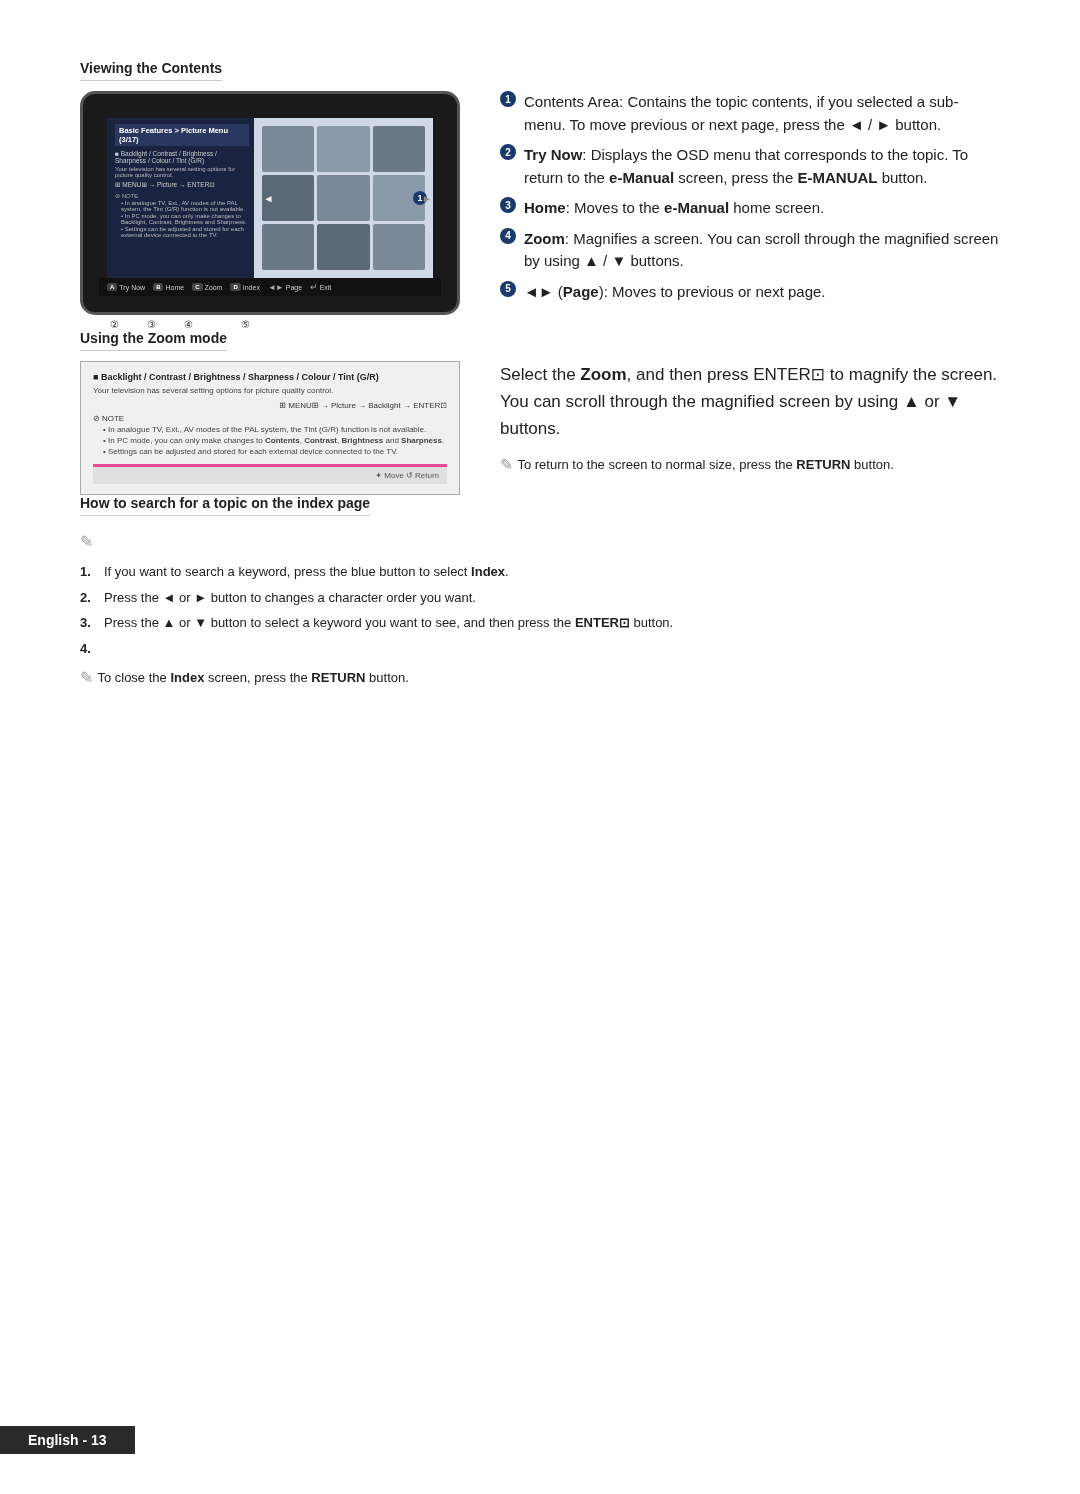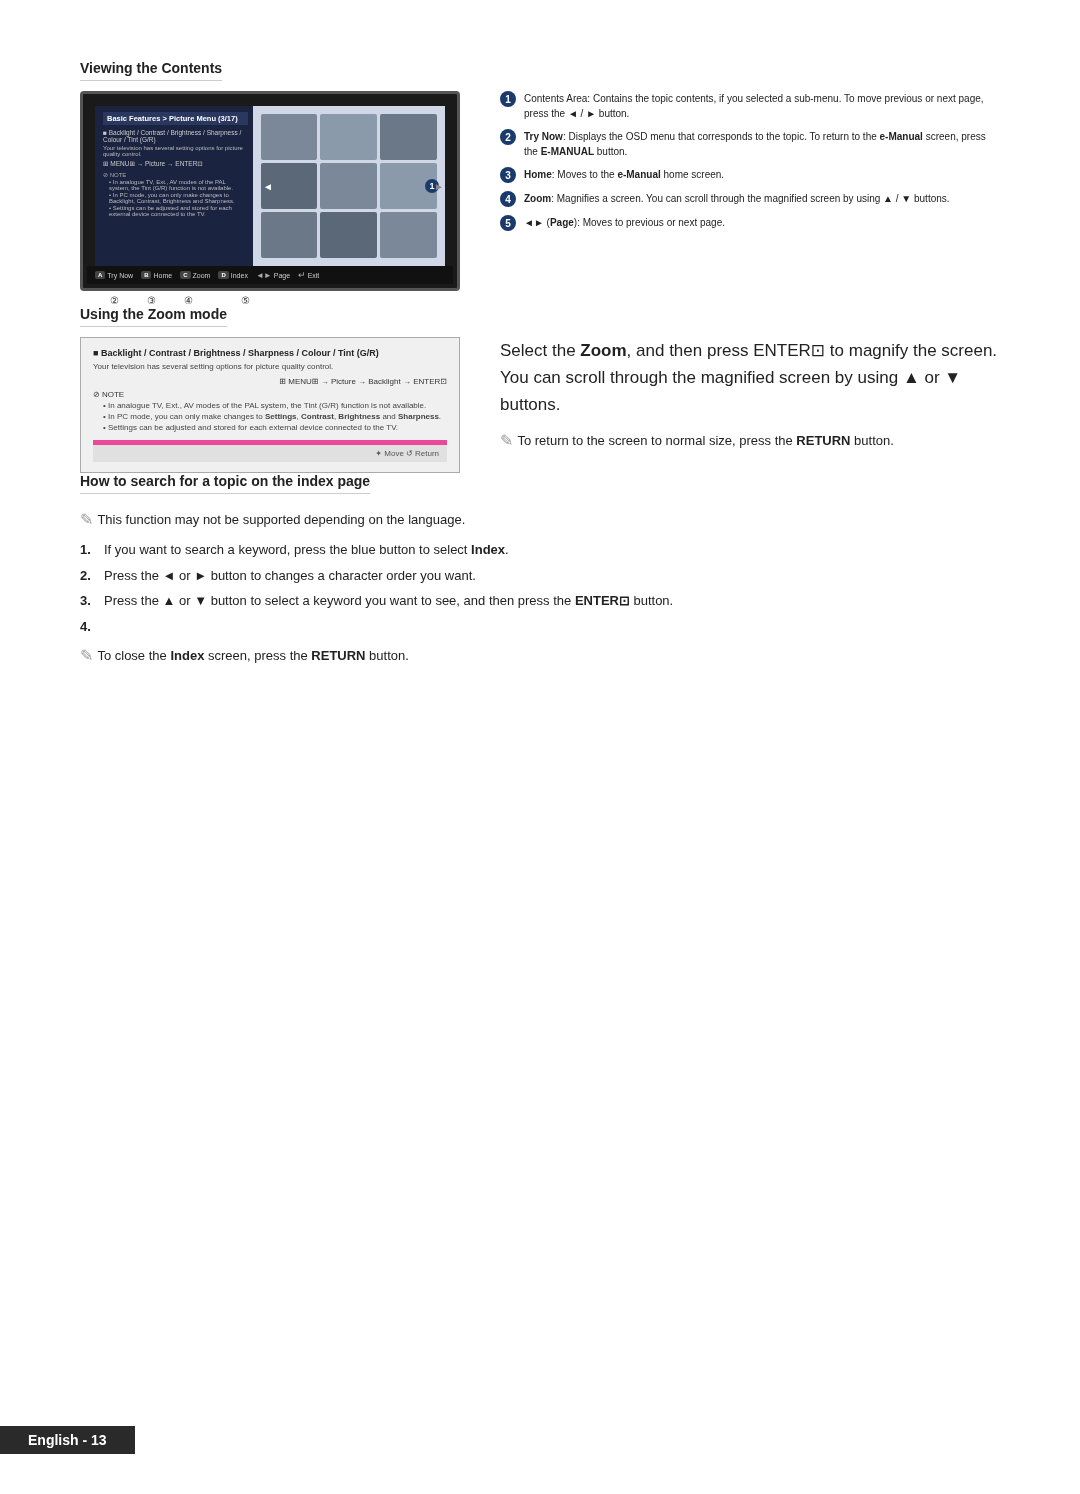--- a/index.html
+++ b/index.html
@@ -40,24 +40,24 @@
     }
 
     .right-col {
       flex: 1;
     }
 
     
     .tv-screen {
       background: #1a1a1a;
       border: 3px solid #555;
-      border-radius: 4px;
+      border-radius: 15px;
       width: 380px;
       position: relative;
-      padding: 4px;
+      padding: 16px;
     }
 
     .tv-inner {
       background: #fff;
       margin: 8px 8px 0 8px;
       min-height: 160px;
       position: relative;
       overflow: hidden;
     }
 
@@ -150,21 +150,21 @@
     }
 
     .bullet-item {
       display: flex;
       align-items: flex-start;
       gap: 6px;
       margin-bottom: 8px;
     }
 
     .bullet-text {
-      font-size: 10px;
+      font-size: 15px;
       line-height: 1.5;
     }
 
     
     .zoom-screen {
       background: #f0f0f0;
       border: 1px solid #aaa;
       padding: 10px 12px;
       font-size: 9px;
       color: #222;
@@ -198,21 +198,21 @@
 
     .zoom-note-item {
       font-size: 8px;
       color: #444;
       padding-left: 10px;
       margin: 2px 0;
     }
 
     .zoom-nav-bar {
       background: #e0e0e0;
-      border-top: 5px solid #ec4899;
+      border-top: 3px solid #ec4899;
       margin-top: 8px;
       padding: 4px 8px;
       font-size: 8px;
       color: #555;
       text-align: right;
     }
 
     
     .numbered-list {
       list-style: none;
@@ -392,21 +392,21 @@
     <div class="section-title">Using the Zoom mode</div>
     <div class="two-col">
 
       <div class="left-col">
         <div class="zoom-screen">
           <div class="zoom-screen-title">■  Backlight / Contrast / Brightness / Sharpness / Colour / Tint (G/R)</div>
           <div class="zoom-screen-sub">Your television has several setting options for picture quality control.</div>
           <div class="zoom-menu-line">⊞ MENU⊞ → Picture → Backlight → ENTER⊡</div>
           <div class="zoom-note">⊘ NOTE</div>
           <div class="zoom-note-item">• In analogue TV, Ext., AV modes of the PAL system, the Tint (G/R) function is not available.</div>
-          <div class="zoom-note-item">• In PC mode, you can only make changes to <strong>Settings</strong>, <strong>Contrast</strong>, <strong>Brightness</strong> and <strong>Sharpness</strong>.</div>
+          <div class="zoom-note-item">• In PC mode, you can only make changes to <strong>Contents</strong>, <strong>Contrast</strong>, <strong>Brightness</strong> and <strong>Sharpness</strong>.</div>
           <div class="zoom-note-item">• Settings can be adjusted and stored for each external device connected to the TV.</div>
           <div class="zoom-nav-bar">✦ Move  ↺ Return</div>
         </div>
       </div>
 
       <div class="right-col">
         <p style="font-size:17px; line-height:1.6; margin-bottom:12px;">
           Select the <span class="bold-text">Zoom</span>, and then press ENTER⊡ to magnify the screen. You can scroll through the magnified screen by using ▲ or ▼ buttons.
         </p>
         <div class="tip-line">
@@ -415,21 +415,20 @@
         </div>
       </div>
     </div>
   </div>
 
   <div class="section">
     <div class="section-title">How to search for a topic on the index page</div>
 
     <div class="tip-line">
       <span class="tip-icon">✎</span>
-      <span>This function may not be supported depending on the language.</span>
     </div>
 
     <ol class="numbered-list" style="margin-top: 8px;">
       <li>
         <span class="list-num">1.</span>
         <span>If you want to search a keyword, press the blue button to select <span class="bold-text">Index</span>.</span>
       </li>
       <li>
         <span class="list-num">2.</span>
         <span>Press the ◄ or ► button to changes a character order you want.</span>

